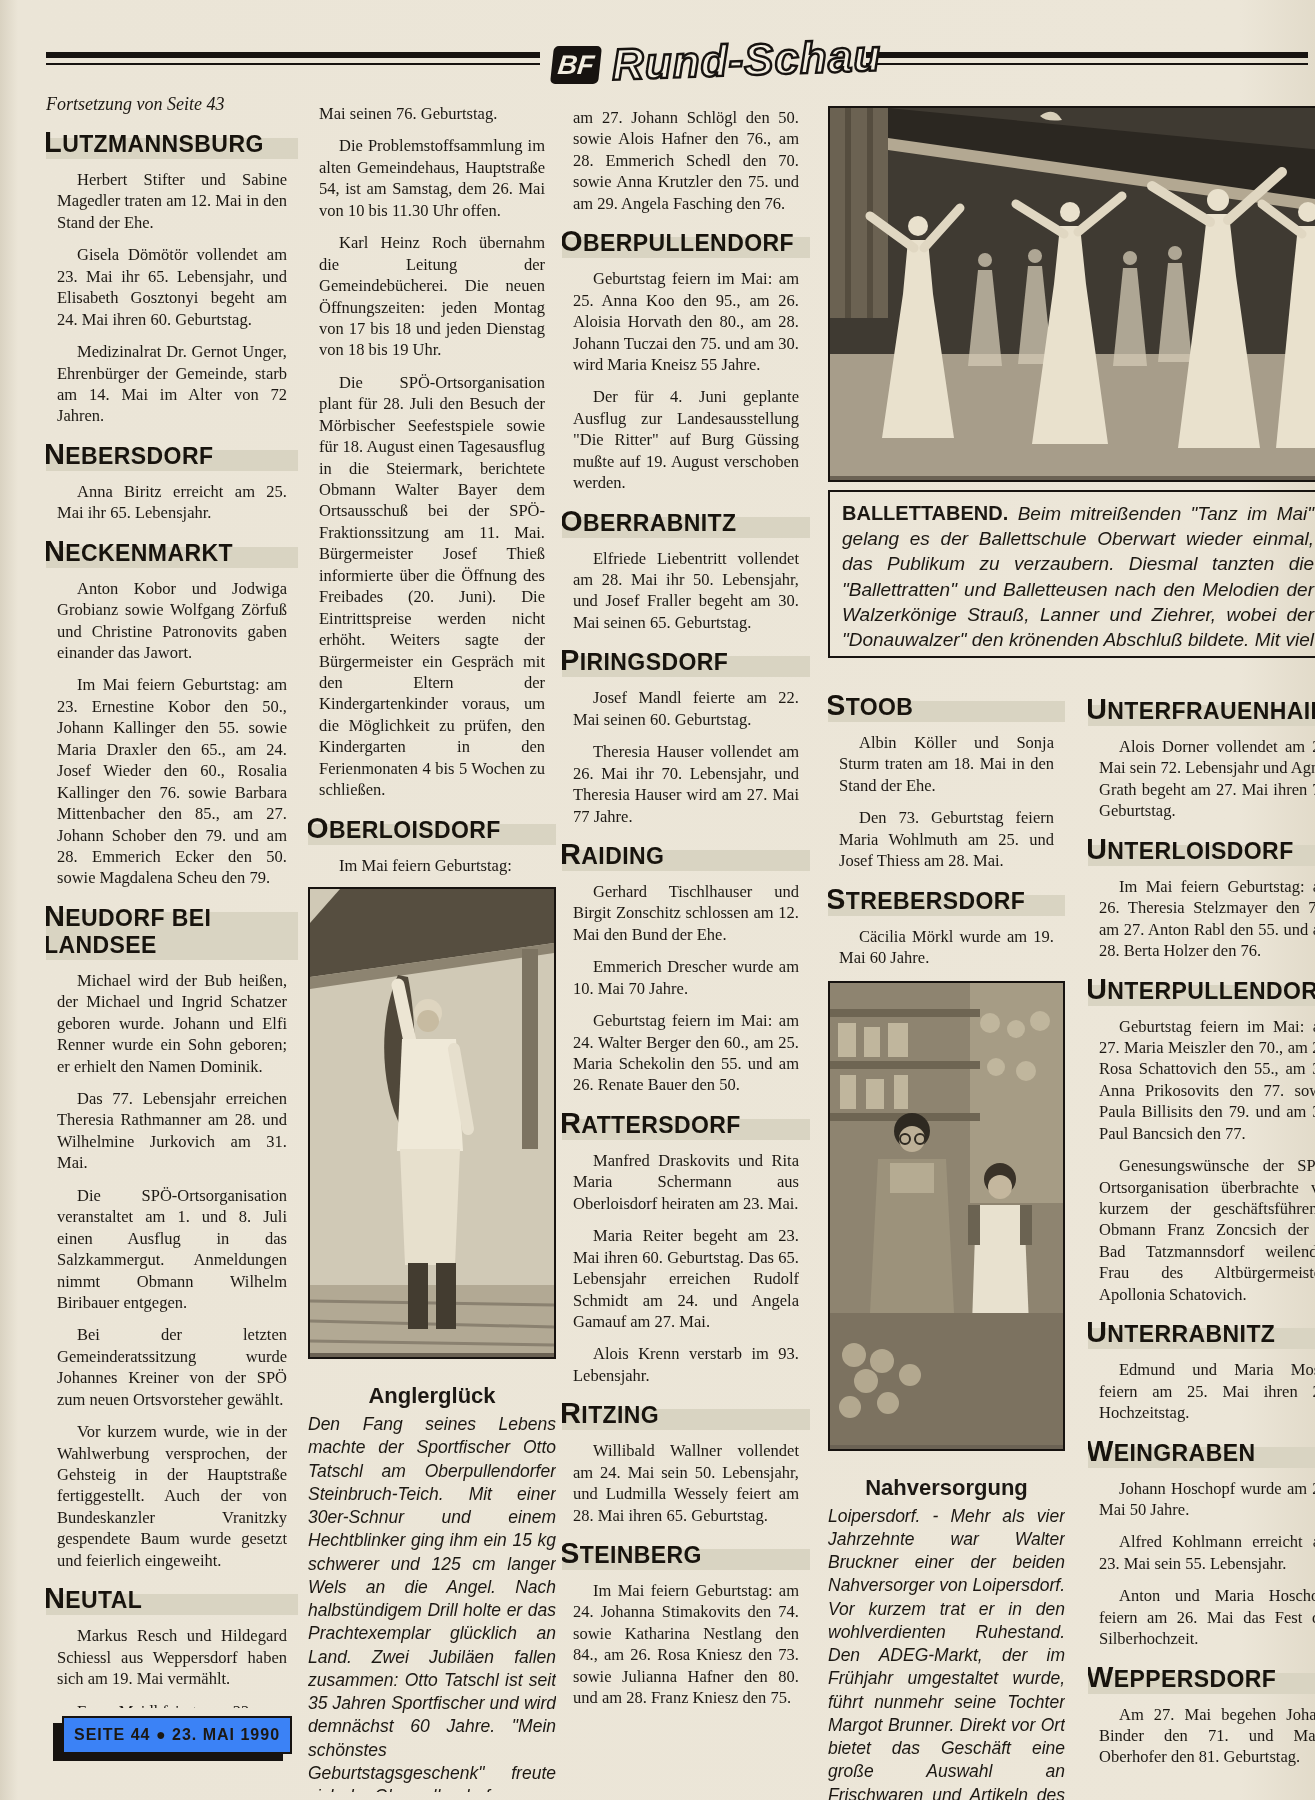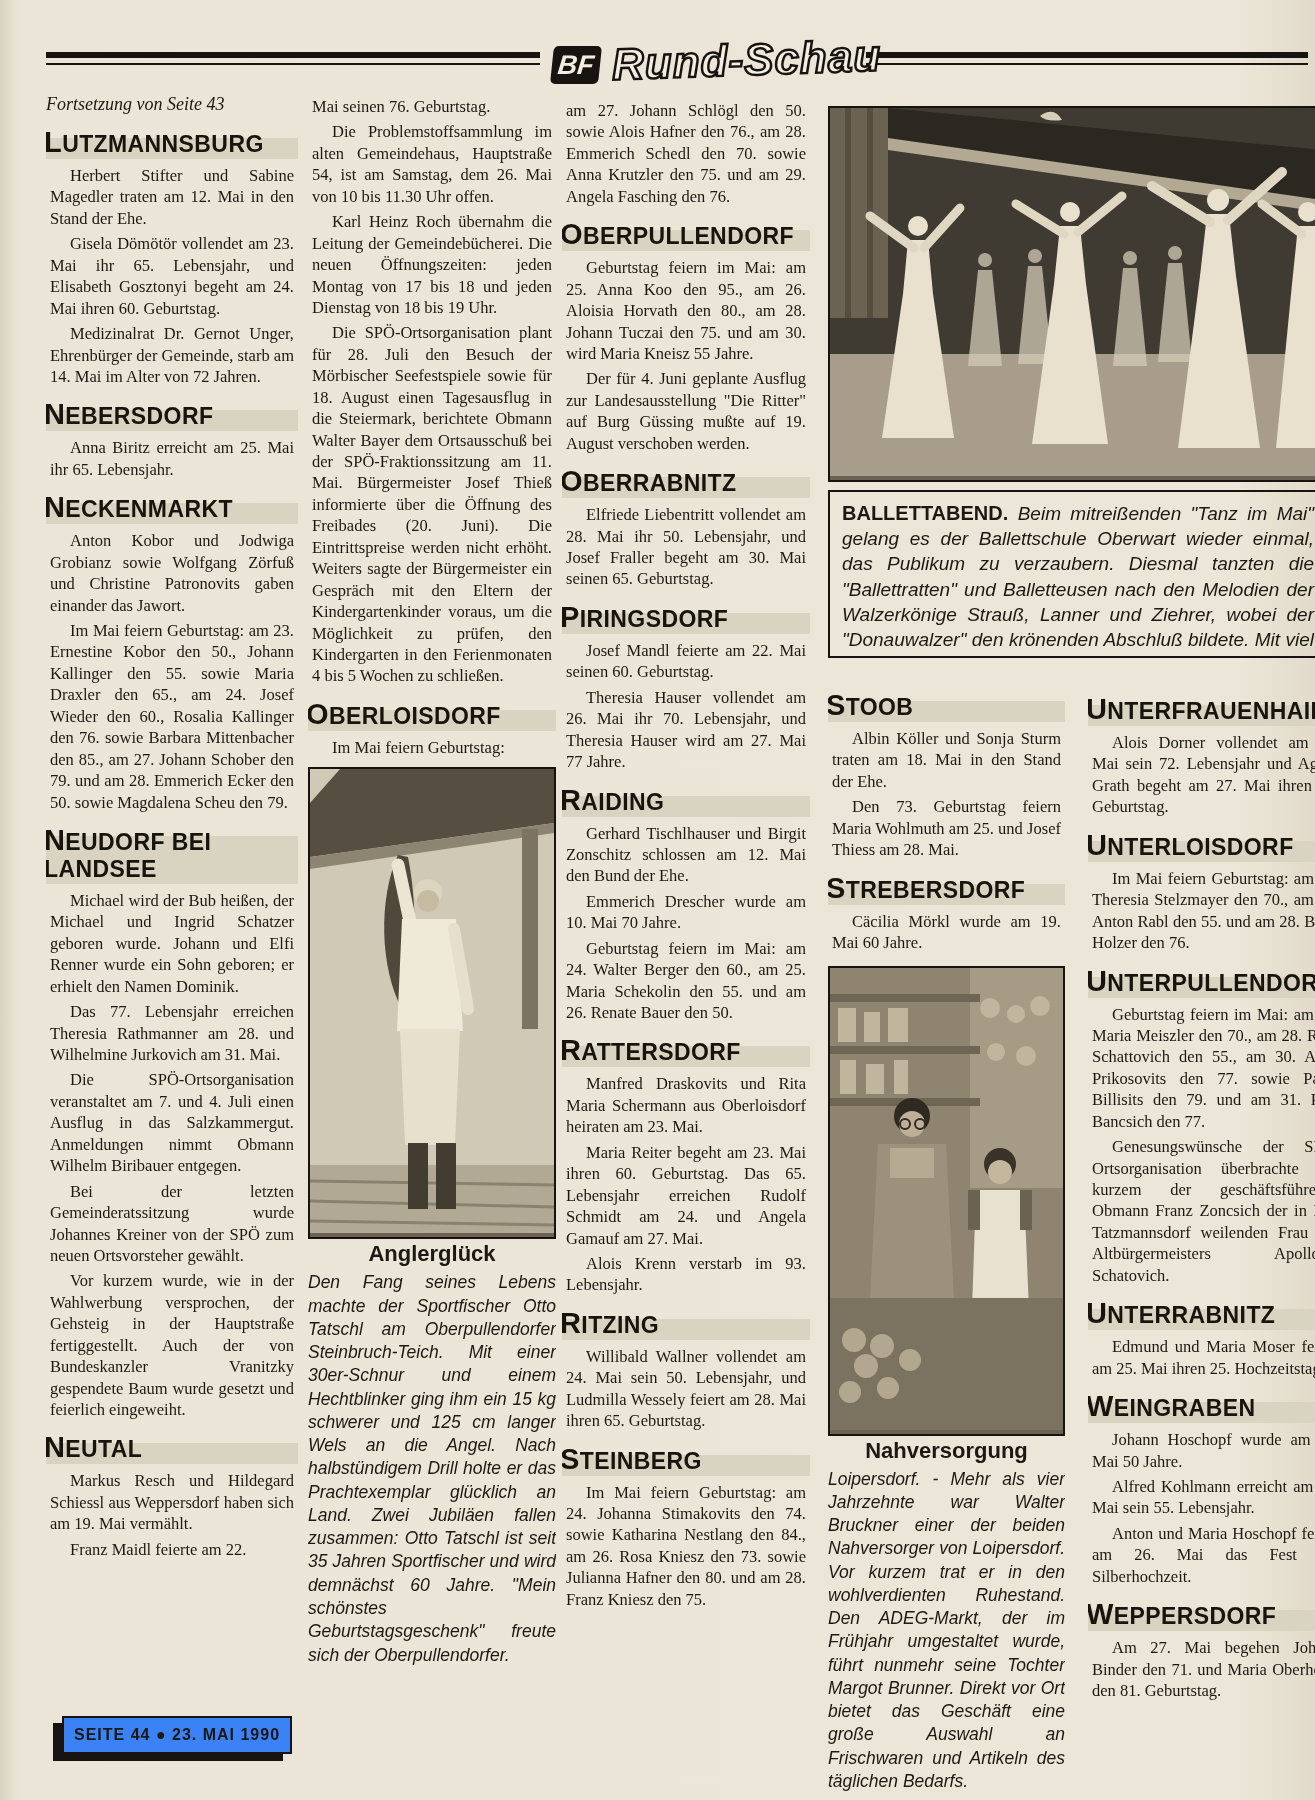--- a/index.html
+++ b/index.html
@@ -1,29 +1,29 @@
 <!DOCTYPE html>
 <html><head>
 <meta charset="utf-8">
 <style>
   html,body{margin:0;padding:0;}
   body{width:1315px;height:1800px;position:relative;overflow:hidden;
        background:linear-gradient(90deg,#d9d2c1 0,#ebe5d7 18px,#ece6d8 1240px,#e2dbca 1315px);
        font-family:"Liberation Serif",serif;color:#1c1813;}
   .col{position:absolute;overflow:hidden;}
-  .para{margin:4px;text-indent:20px;text-align:justify;font-size:16.5px;line-height:1.3;}
+  .para{margin:11px;text-indent:20px;text-align:justify;font-size:16.5px;line-height:1.3;}
   .para.noindent{text-indent:0;}
   .sec-head{position:relative;margin:14px 0 7px -2px;font-family:"Liberation Sans",sans-serif;
             font-weight:bold;font-size:23px;line-height:27px;letter-spacing:.4px;color:#17130d;}
   .sec-head::before{content:"";position:absolute;left:0;right:-4px;top:9px;bottom:-1px;background:#d9d4c2;}
   .sec-head-text{display:block;position:relative;}
   .sec-head-text::first-letter{font-size:29px;}
   .continuation{margin:6px 0 4px;font-style:italic;font-size:18px;}
   .photo{border:2px solid #171310;line-height:0;background:#6b6254;}
-  .cap-title{margin:2px 0 4px;text-align:center;font-family:"Liberation Sans",sans-serif;
+  .cap-title{margin:24px 0 4px;text-align:center;font-family:"Liberation Sans",sans-serif;
              font-weight:bold;font-size:22px;}
   .cap-text{font-family:"Liberation Sans",sans-serif;font-style:italic;font-size:17.5px;
             line-height:1.33;text-align:justify;margin:0;}
   
   .rule{position:absolute;height:14px;}
   .rule i{display:block;border:0;}
   .rule .thick{height:6px;background:#171310;}
   .rule .thin{height:2px;background:#171310;margin-top:5px;}
   .logo-badge{position:absolute;left:552px;top:46px;width:48px;height:38px;background:#171310;
               border-radius:5px;color:#f1ecdf;font:italic bold 27px/38px "Liberation Sans",sans-serif;
@@ -71,21 +71,21 @@
       <h2 class="sec-head">
         <span class="sec-head-text">NECKENMARKT</span>
       </h2>
       <p class="para">Anton Kobor und Jodwiga Grobianz sowie Wolfgang Zörfuß und Christine Patronovits gaben einander das Jawort.</p>
       <p class="para">Im Mai feiern Geburtstag: am 23. Ernestine Kobor den 50., Johann Kallinger den 55. sowie Maria Draxler den 65., am 24. Josef Wieder den 60., Rosalia Kallinger den 76. sowie Barbara Mittenbacher den 85., am 27. Johann Schober den 79. und am 28. Emmerich Ecker den 50. sowie Magdalena Scheu den 79.</p>
       <h2 class="sec-head">
         <span class="sec-head-text">NEUDORF BEI LANDSEE</span>
       </h2>
       <p class="para">Michael wird der Bub heißen, der Michael und Ingrid Schatzer geboren wurde. Johann und Elfi Renner wurde ein Sohn geboren; er erhielt den Namen Dominik.</p>
       <p class="para">Das 77. Lebensjahr erreichen Theresia Rathmanner am 28. und Wilhelmine Jurkovich am 31. Mai.</p>
-      <p class="para">Die SPÖ-Ortsorganisation veranstaltet am 7. und 4. Juli einen Ausflug in das Salzkammergut. Anmeldungen nimmt Obmann Wilhelm Biribauer entgegen.</p>
+      <p class="para">Die SPÖ-Ortsorganisation veranstaltet am 1. und 8. Juli einen Ausflug in das Salzkammergut. Anmeldungen nimmt Obmann Wilhelm Biribauer entgegen.</p>
       <p class="para">Bei der letzten Gemeinderatssitzung wurde Johannes Kreiner von der SPÖ zum neuen Ortsvorsteher gewählt.</p>
       <p class="para">Vor kurzem wurde, wie in der Wahlwerbung versprochen, der Gehsteig in der Hauptstraße fertiggestellt. Auch der von Bundeskanzler Vranitzky gespendete Baum wurde gesetzt und feierlich eingeweiht.</p>
       <h2 class="sec-head">
         <span class="sec-head-text">NEUTAL</span>
       </h2>
       <p class="para">Markus Resch und Hildegard Schiessl aus Weppersdorf haben sich am 19. Mai vermählt.</p>
       <p class="para">Franz Maidl feierte am 22.</p>
     </div>
 </div>
 

